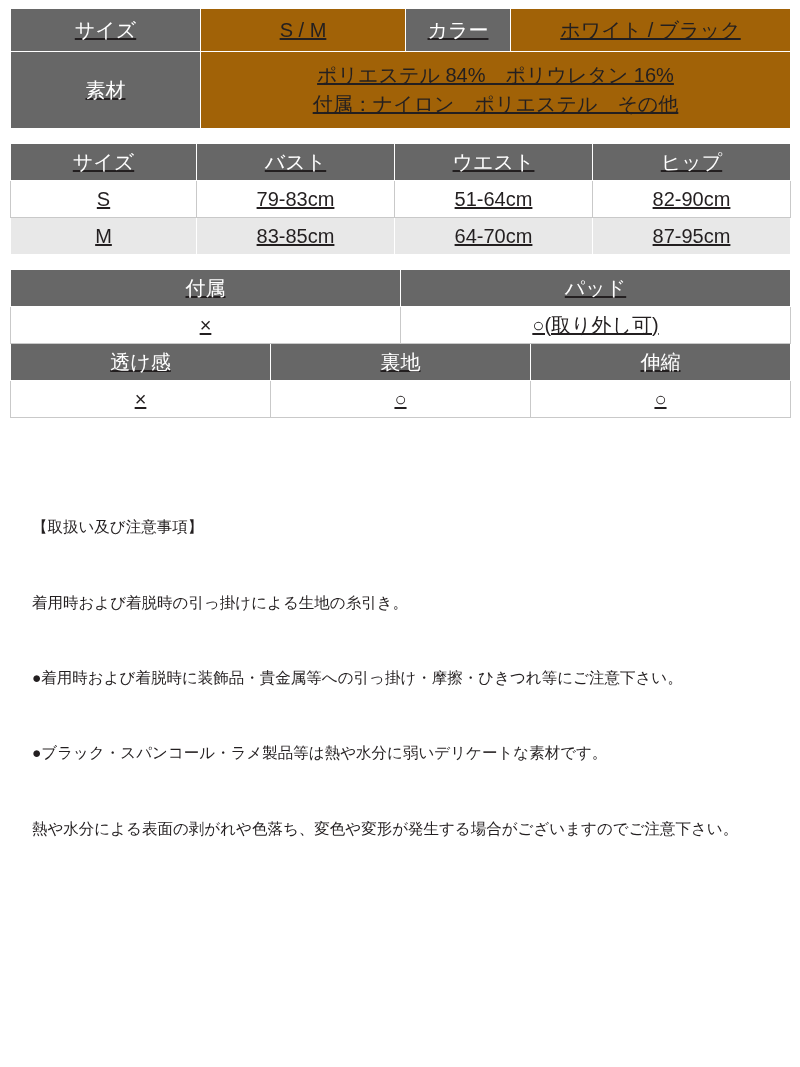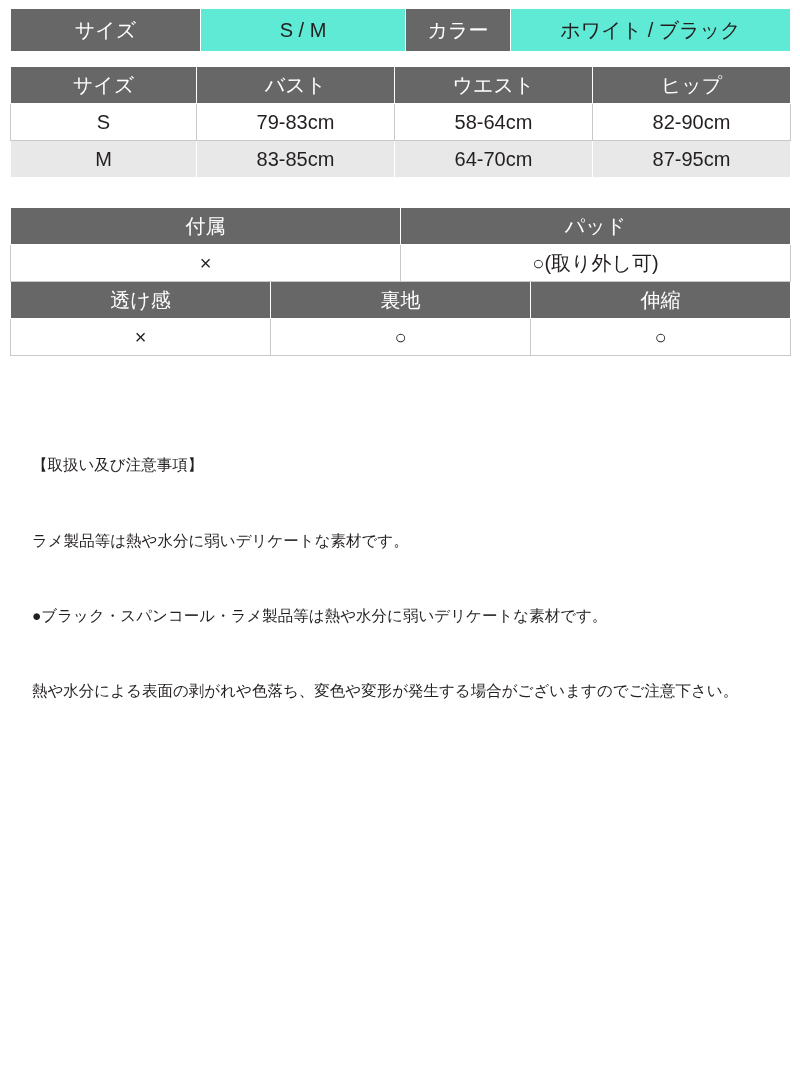--- a/index.html
+++ b/index.html
@@ -19,41 +19,42 @@
     width: 800px;
     height: 1067px;
     box-sizing: border-box;
     padding: 0 10px;
   }
 
   table {
     border-collapse: collapse;
     width: 780px;
     table-layout: fixed;
+    text-decoration: underline;
   }
 
   
   .tbl-spec {
     margin-top: 8px;
   }
   .tbl-spec td {
     border: 1px solid #ffffff;
     text-align: center;
     vertical-align: middle;
     font-size: 20px;
     height: 30px;
     padding: 6px 0;
   }
   .hd {
     background: #676767;
     color: #ffffff;
     font-weight: normal;
   }
   .val {
-    background: #5eead4;
+    background: #a16207;
     color: #231f20;
   }
   .tbl-spec .two-line {
     line-height: 1.45;
     padding: 9px 0;
   }
 
   
   .tbl-size {
     margin-top: 14px;
@@ -73,21 +74,21 @@
     background: #ffffff;
     border: 1px solid #c9c9c9;
   }
   .tbl-size .row-b td {
     background: #e8e8e8;
     border: 1px solid #ffffff;
   }
 
   
   .tbl-attr {
-    margin-top: 29px;
+    margin-top: 14px;
   }
   .tbl-attr td {
     text-align: center;
     vertical-align: middle;
     font-size: 20px;
     height: 34px;
   }
   .tbl-attr .hd {
     background: #676767;
     color: #ffffff;
@@ -120,41 +121,48 @@
         <col style="width:105px">
         <col style="width:280px">
     </colgroup>
     <tbody>
       <tr>
         <td class="hd">サイズ</td>
         <td class="val">S / M</td>
         <td class="hd">カラー</td>
         <td class="val">ホワイト / ブラック</td>
       </tr>
+      <tr>
+        <td class="hd">素材</td>
+        <td class="val two-line" colspan="3">
+          <div>ポリエステル 84%　ポリウレタン 16%</div>
+          <div>付属：ナイロン　ポリエステル　その他</div>
+        </td>
+      </tr>
     </tbody>
   </table>
 
   <table class="tbl-size">
     <colgroup>
       <col style="width:186px">
         <col style="width:198px">
         <col style="width:198px">
         <col style="width:198px">
     </colgroup>
     <tbody>
       <tr>
         <td class="hd">サイズ</td>
         <td class="hd">バスト</td>
         <td class="hd">ウエスト</td>
         <td class="hd">ヒップ</td>
       </tr>
       <tr class="row-a">
         <td>S</td>
         <td>79-83cm</td>
-        <td>58-64cm</td>
+        <td>51-64cm</td>
         <td>82-90cm</td>
       </tr>
       <tr class="row-b">
         <td>M</td>
         <td>83-85cm</td>
         <td>64-70cm</td>
         <td>87-95cm</td>
       </tr>
     </tbody>
   </table>
@@ -183,21 +191,22 @@
       <tr>
         <td class="plain">×</td>
         <td class="plain" colspan="2">○</td>
         <td class="plain">○</td>
       </tr>
     </tbody>
   </table>
 
   <div class="notes">
     <div>【取扱い及び注意事項】</div>
-    <div>ラメ製品等は熱や水分に弱いデリケートな素材です。</div>
+    <div>着用時および着脱時の引っ掛けによる生地の糸引き。</div>
+    <div>●着用時および着脱時に装飾品・貴金属等への引っ掛け・摩擦・ひきつれ等にご注意下さい。</div>
     <div>●ブラック・スパンコール・ラメ製品等は熱や水分に弱いデリケートな素材です。</div>
     <div>熱や水分による表面の剥がれや色落ち、変色や変形が発生する場合がございますのでご注意下さい。</div>
     
     
     
   </div>
 
 </div>
 
 </body></html>

